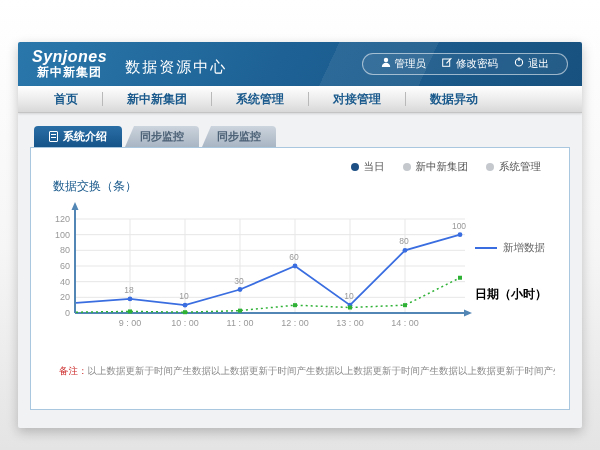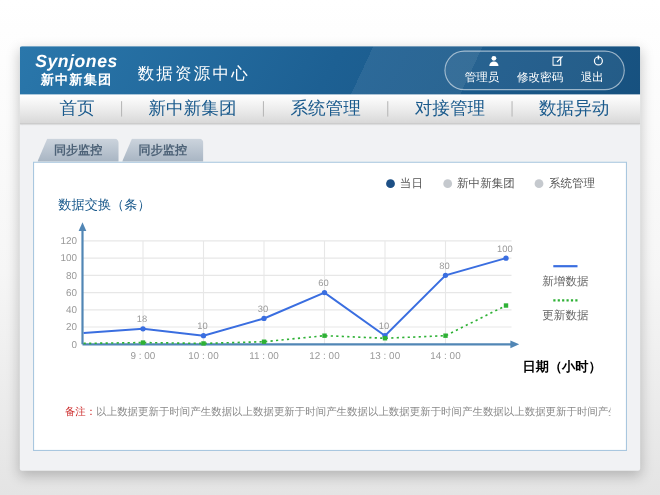--- a/index.html
+++ b/index.html
@@ -17,29 +17,29 @@
     background:linear-gradient(120deg,#2a77ab 0%, #1d6093 50%, #17517f 100%); }
   .hdr::after { content:""; position:absolute; inset:0;
     background:linear-gradient(115deg, transparent 55%, rgba(255,255,255,.07) 55%, rgba(255,255,255,.07) 72%, transparent 72%); pointer-events:none; }
   .logo { color:#fff; line-height:1.05; text-align:center; }
   .logo-en { font-size:16px; font-weight:bold; letter-spacing:.5px; font-style:italic; }
   .logo-cn { font-size:12px; font-weight:bold; letter-spacing:1px; }
   .app-title { color:#fff; font-size:15px; letter-spacing:2px; margin-left:18px; margin-top:6px; }
   .user-pill { margin-left:auto; display:flex; align-items:center; gap:0;
     border:1px solid rgba(255,255,255,.55); border-radius:20px; padding:3px 10px;
     background:rgba(255,255,255,.06); position:relative; z-index:1; }
-  .user-item { display:flex; align-items:flex-end; gap:4px; color:#fff; font-size:10.5px;
-    padding:0 8px; cursor:pointer; white-space:nowrap;flex-direction:column; }
+  .user-item { display:flex; align-items:flex-start; gap:4px; color:#fff; font-size:10.5px;
+    padding:0 8px; cursor:pointer; white-space:nowrap; }
   .user-item svg { display:block; }
 
   
   .nav { height:27px; display:flex; align-items:stretch; padding-left:12px;
     background:linear-gradient(#ffffff,#e9e9e9 60%, #d8d8d8); border-bottom:1px solid #c4c4c4;
     box-shadow:0 1px 2px rgba(0,0,0,.12); position:relative; z-index:1; }
-  .nav-item { display:flex; align-items:center; padding:0 24px; font-size:16px; font-weight:normal;
+  .nav-item { display:flex; align-items:center; padding:0 24px; font-size:12px; font-weight:bold;
     color:#1a5a8c; cursor:pointer; }
   .nav-sep { width:1px; margin:6px 0; background:#b9b9b9; }
 
   
   .content { padding:13px 12px 0; }
   .tabs { display:flex; gap:3px; padding-left:4px; position:relative; z-index:2; }
   .tab { height:21px; display:flex; align-items:center; gap:5px; padding:0 15px;
     font-size:11px; font-weight:bold; border-radius:4px 4px 0 0; cursor:pointer; }
   .tab.active { background:linear-gradient(#2a6ea6,#155489); color:#fff; }
   .tab.inactive { background:linear-gradient(#ccd4dd,#a8b5c3); color:#4d6277;
@@ -54,21 +54,21 @@
   .radio-row { display:flex; justify-content:flex-end; gap:18px; padding:4px 14px 0 0;font-family:Liberation Serif, serif; }
   .radio-opt { display:flex; align-items:center; gap:5px; font-size:10.5px; color:#555; cursor:pointer; }
   .radio-dot { width:8px; height:8px; border-radius:50%; background:#c5c9ce; }
   .radio-dot.on { background:#1d4f85; }
 
   .chart-title { font-size:12px; font-weight:normal; color:#1a5a8c; margin:4px 0 0 8px; }
 
   .chart-block { display:flex; margin-top:2px; }
   .chart-svg { flex:0 0 auto; }
   .side-col { width:78px; display:flex; flex-direction:column; padding-top:44px; }
-  .legend-item { display:flex; align-items:center; gap:6px; font-size:10.5px; color:#666; margin-bottom:9px;flex-direction:column; }
+  .legend-item { display:flex; align-items:center; gap:6px; font-size:10.5px; color:#666; margin-bottom:9px; }
   .legend-line { width:22px; height:0; }
   .xaxis-label { font-size:12px; font-weight:bold; color:#000000; margin-top:22px; white-space:nowrap; }
 
   .note { margin-top:26px; font-size:9.5px; white-space:nowrap; overflow:hidden; padding-left:14px; }
   .note-prefix { color:#cc2a2a; font-weight:normal; }
   .note-text { color:#8a8a8a; }
 </style>
 </head>
 <body>
 
@@ -114,20 +114,24 @@
       <div class="nav-sep"></div>
       <div class="nav-item">系统管理</div>
       <div class="nav-sep"></div>
       <div class="nav-item">对接管理</div>
       <div class="nav-sep"></div>
       <div class="nav-item">数据异动</div>
     </div>
 
     <div class="content">
       <div class="tabs">
+        <div class="tab active">
+          <span class="doc-icon"></span>
+          <span>系统介绍</span>
+        </div>
         <div class="tab inactive">
           <span>同步监控</span>
         </div>
         <div class="tab inactive">
           <span>同步监控</span>
         </div>
       </div>
 
       <div class="panel">
         <div class="radio-row">
@@ -200,24 +204,20 @@
               <rect x="248" y="106.16666666666667" width="4" height="4" fill="#2eb135"></rect>
               <rect x="303" y="108.51666666666667" width="4" height="4" fill="#2eb135"></rect>
               <rect x="358" y="106.16666666666667" width="4" height="4" fill="#2eb135"></rect>
               <rect x="413" y="78.75" width="4" height="4" fill="#2eb135"></rect>
             </svg>
           <div class="side-col">
             <div class="legend-item">
               <span class="legend-line" id="sw0" style="border-top: 2px solid rgb(58, 110, 224);"></span>
               <span>新增数据</span>
             </div>
-            <div class="legend-item">
-              <span class="legend-line" id="sw1" style="border-top: 2px dotted rgb(46, 177, 53);"></span>
-              <span>更新数据</span>
-            </div>
             <div class="xaxis-label">日期（小时）</div>
           </div>
         </div>
 
         <div class="note">
           <span class="note-prefix">备注：</span><span class="note-text">以上数据更新于时间产生数据以上数据更新于时间产生数据以上数据更新于时间产生数据以上数据更新于时间产生数据以上数据更新于</span>
         </div>
       </div>
     </div>
 

